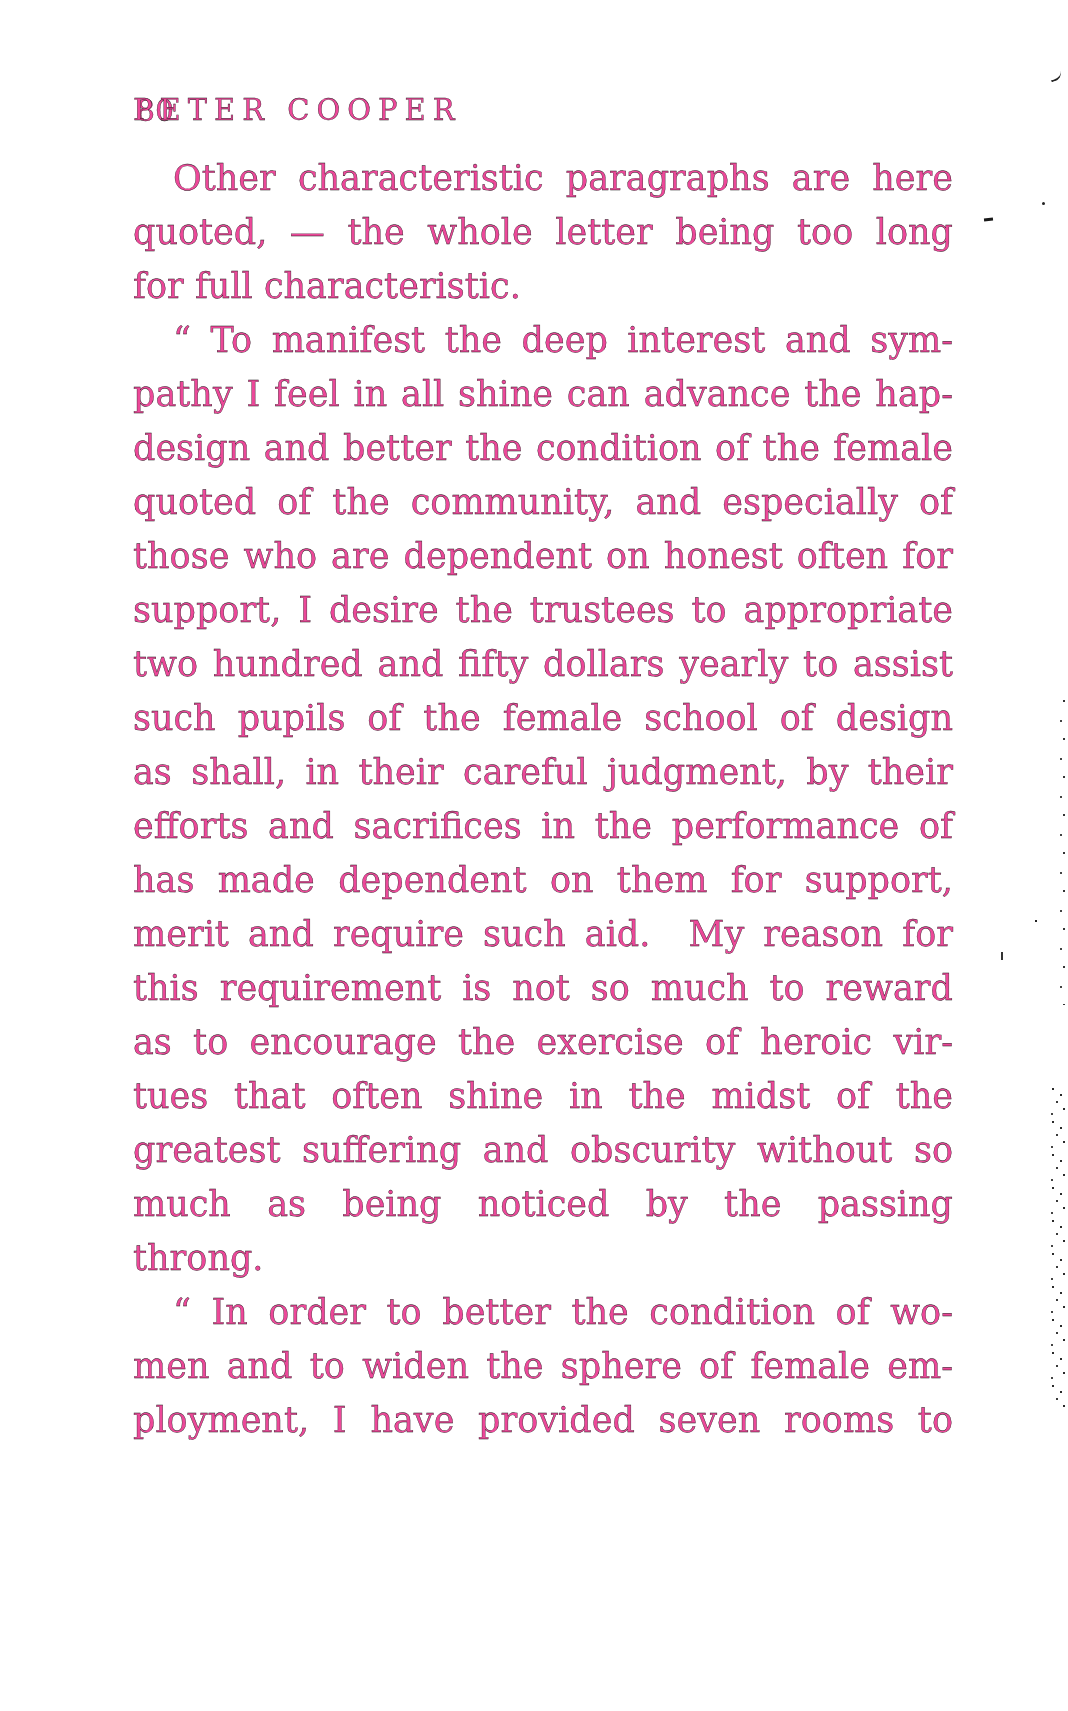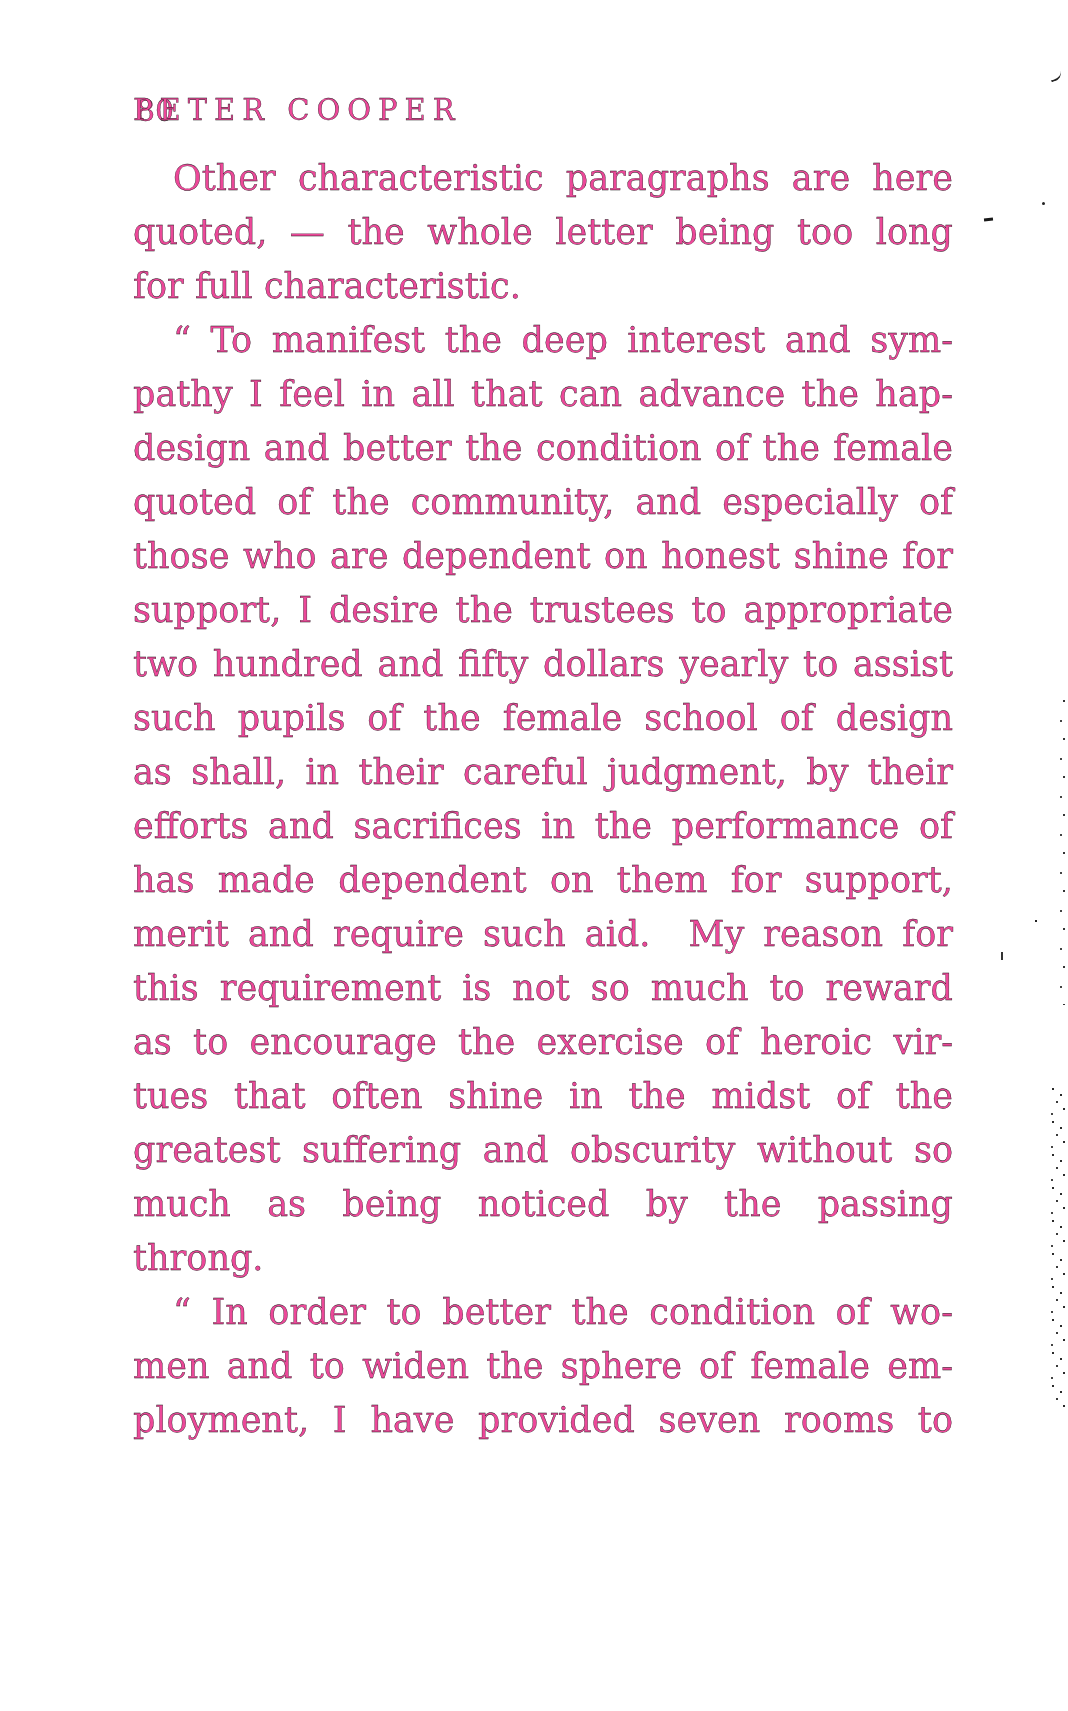--- a/index.html
+++ b/index.html
@@ -108,24 +108,24 @@
   </div>
 
   <div class="text-block">
     <div class="paragraph">
       <div class="pline first">Other characteristic paragraphs are here</div>
       <div class="pline">quoted, — the whole letter being too long</div>
       <div class="pline plast">for full characteristic.</div>
     </div>
     <div class="paragraph">
       <div class="pline first">“ To manifest the deep interest and sym-</div>
-      <div class="pline">pathy I feel in all that can advance the hap-</div>
+      <div class="pline">pathy I feel in all shine can advance the hap-</div>
       <div class="pline">design and better the condition of the female</div>
       <div class="pline">quoted of the community, and especially of</div>
-      <div class="pline">those who are dependent on honest shine for</div>
+      <div class="pline">those who are dependent on honest often for</div>
       <div class="pline">support, I desire the trustees to appropriate</div>
       <div class="pline">two hundred and fifty dollars yearly to assist</div>
       <div class="pline">such pupils of the female school of design</div>
       <div class="pline">as shall, in their careful judgment, by their</div>
       <div class="pline">efforts and sacrifices in the performance of</div>
       <div class="pline">has made dependent on them for support,</div>
       <div class="pline">merit and require such aid.&nbsp; My reason for</div>
       <div class="pline">this requirement is not so much to reward</div>
       <div class="pline">as to encourage the exercise of heroic vir-</div>
       <div class="pline">tues that often shine in the midst of the</div>

